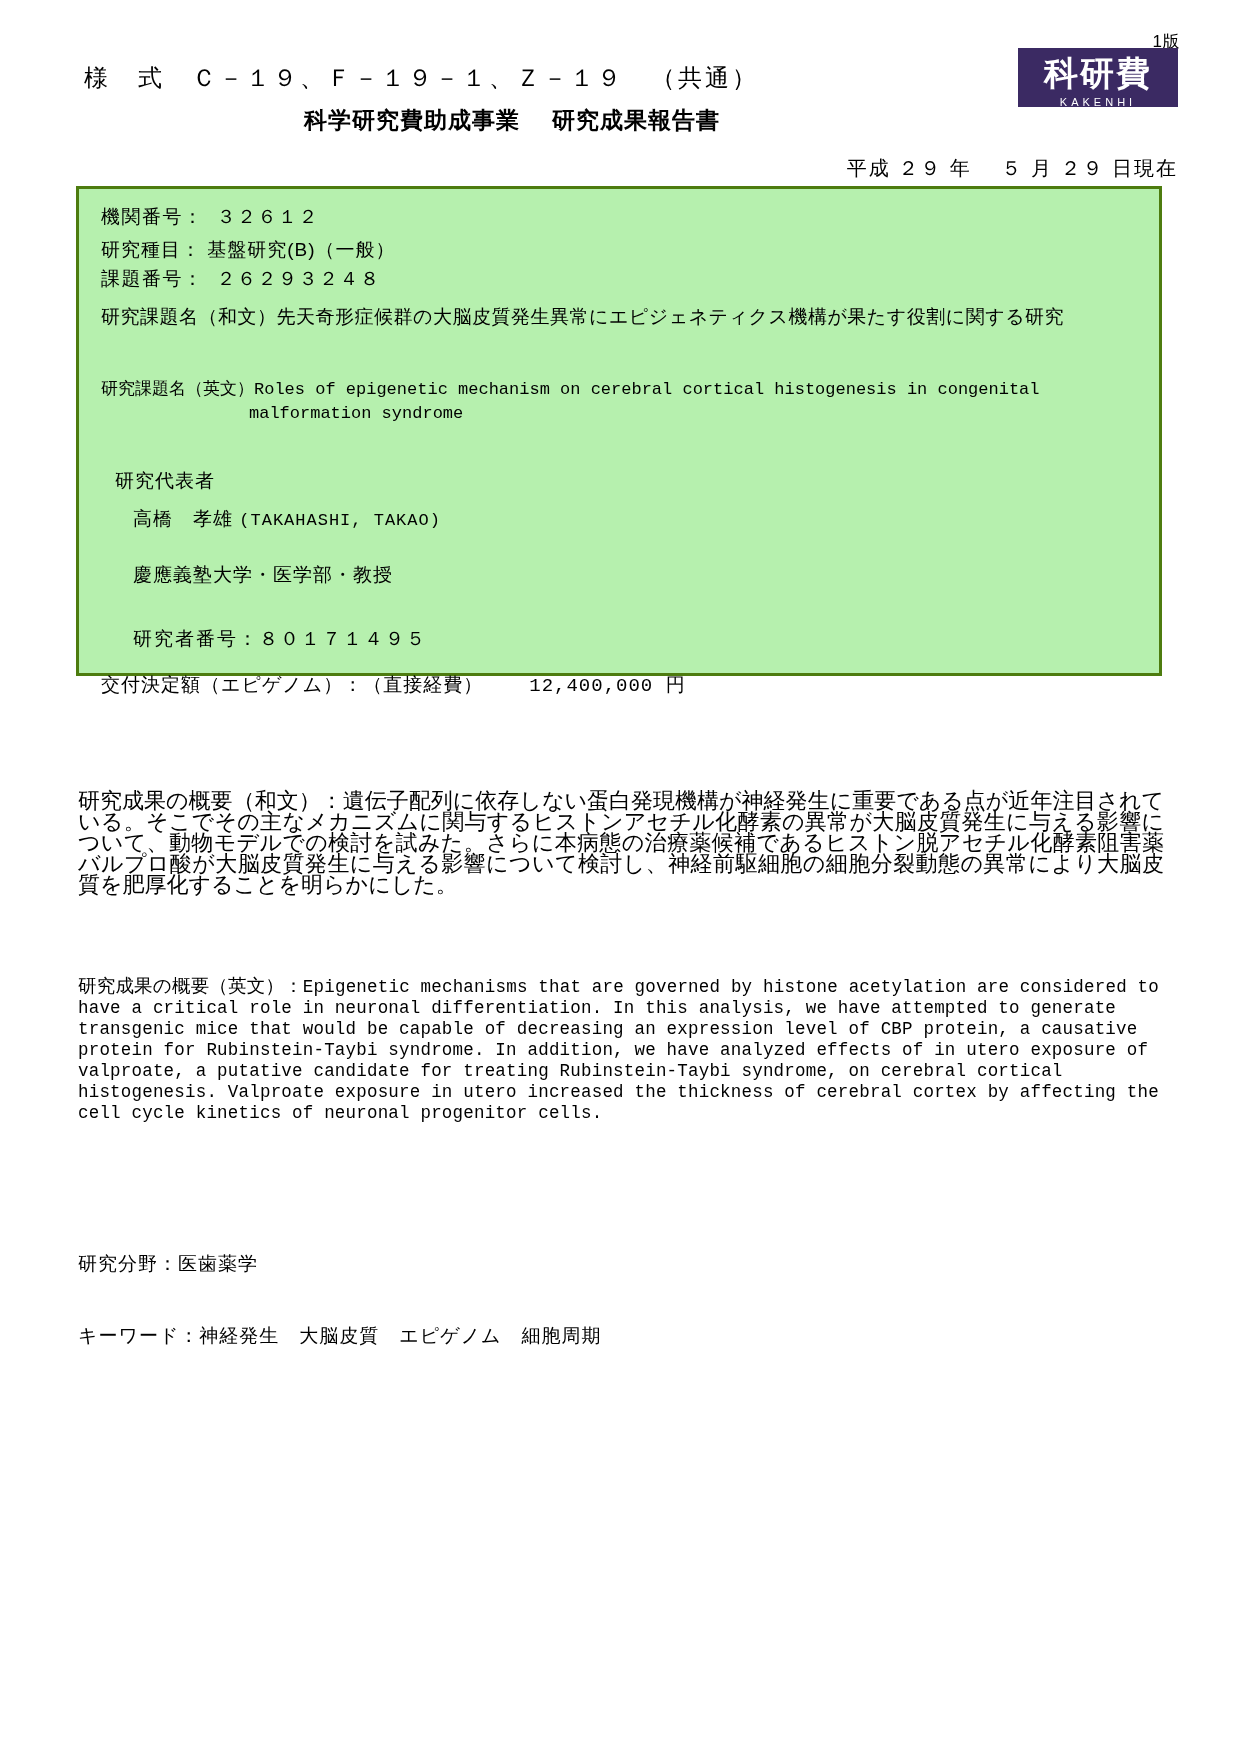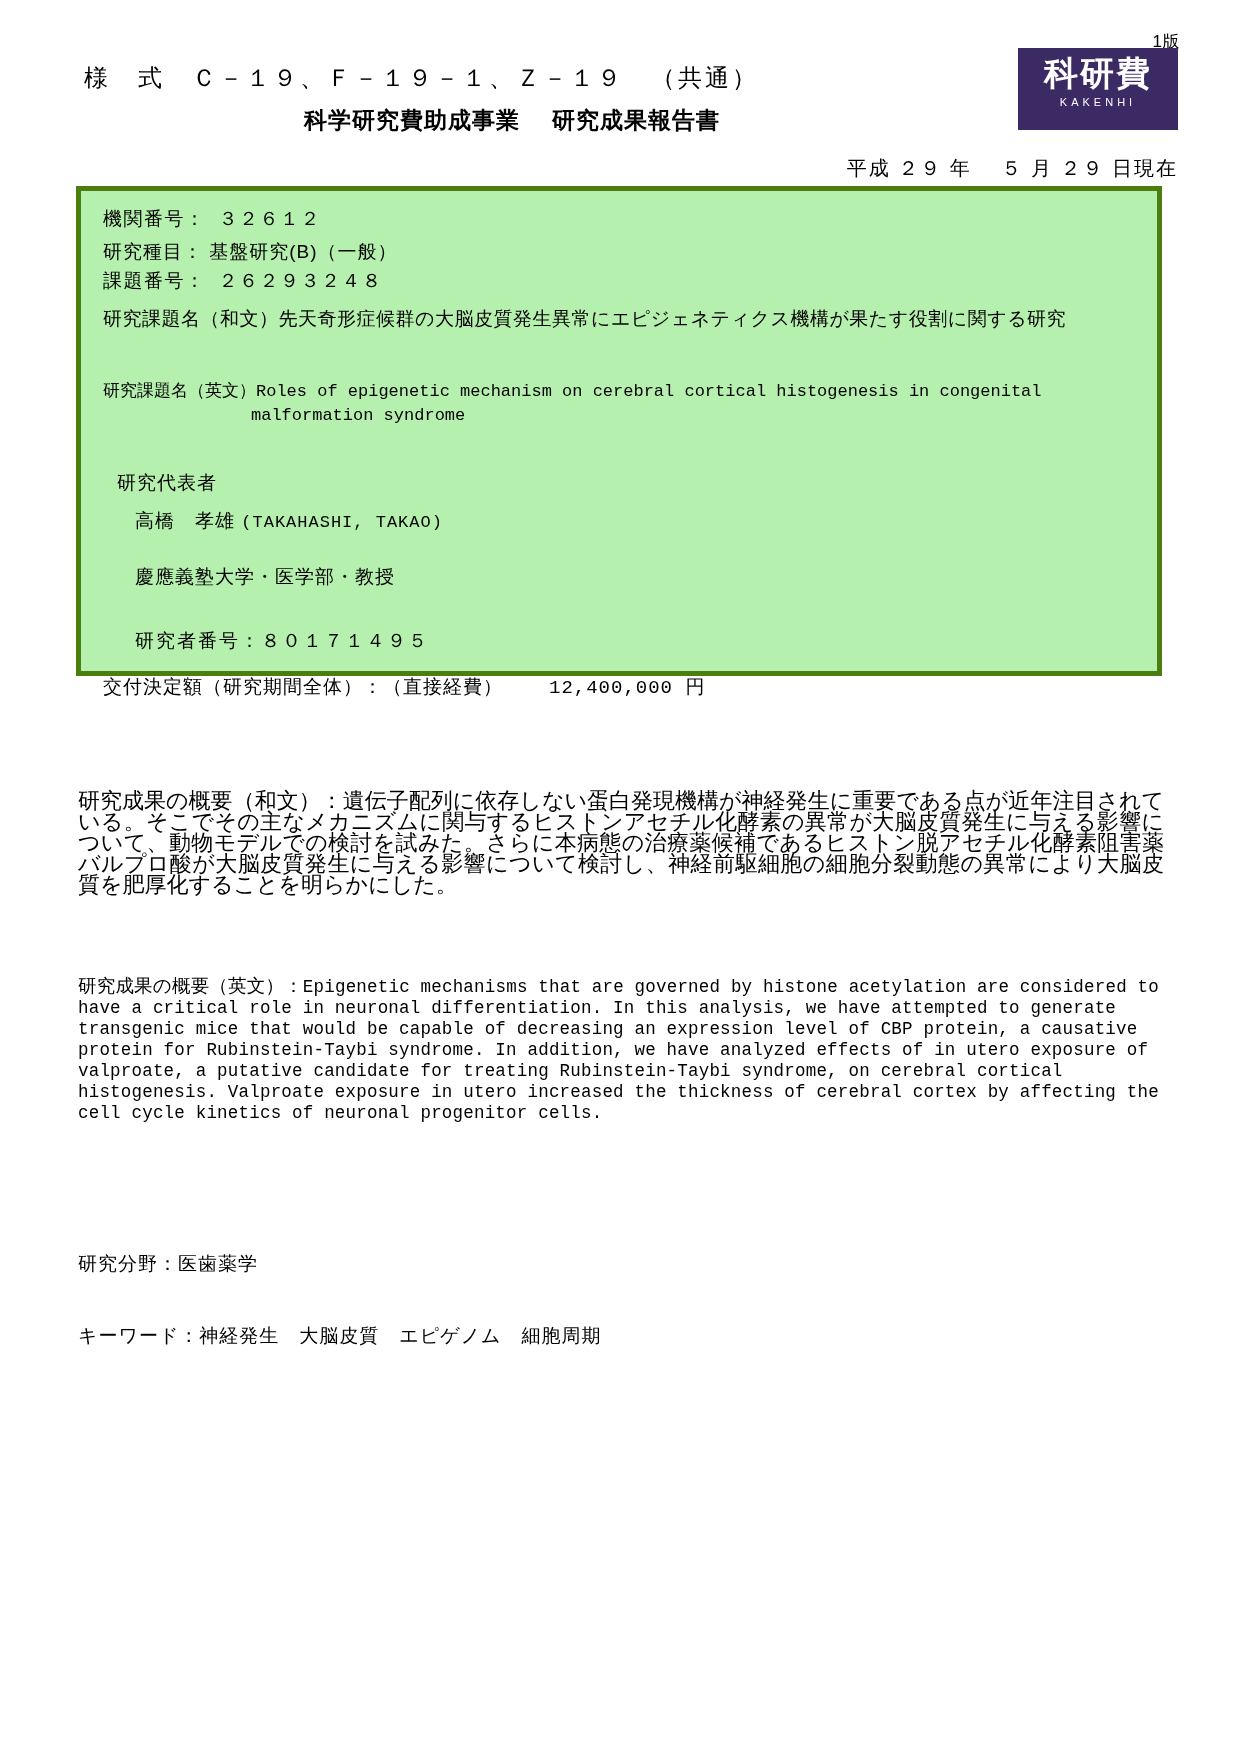--- a/index.html
+++ b/index.html
@@ -47,21 +47,21 @@
   }
   .doc-title .gap {
     display: inline-block;
     width: 32px;
   }
   .kakenhi-logo {
     position: absolute;
     right: 62px;
     top: 48px;
     width: 160px;
-    height: 82px;
+    height: 59px;
     background: #3b2a63;
     color: #ffffff;
     box-sizing: border-box;
     padding-top: 3px;
     text-align: center;
   }
   .kakenhi-logo .jp {
     font-size: 34px;
     font-weight: bold;
     letter-spacing: 2px;
@@ -81,21 +81,21 @@
     font-size: 20px;
     letter-spacing: 2px;
   }
   .green-box {
     position: absolute;
     left: 76px;
     top: 186px;
     width: 1086px;
     height: 490px;
     background: #b6f0ae;
-    border: 5px solid #4d7c0f;
+    border: 3px solid #4d7c0f;
     box-sizing: border-box;
     padding: 14px 22px 0 22px;
   }
   .gb-row {
     font-size: 19px;
     line-height: 31px;
     letter-spacing: 1px;
     white-space: nowrap;
   }
   .gb-row.mono {
@@ -228,21 +228,21 @@
     </div>
 
     <div class="gb-rep-label">研究代表者</div>
     <div class="gb-rep-name">
       <span>高橋　孝雄</span>
       <span class="latin">(TAKAHASHI, TAKAO)</span>
     </div>
     <div class="gb-affil">慶應義塾大学・医学部・教授</div>
     <div class="gb-researcher-no">研究者番号：８０１７１４９５</div>
     <div class="gb-amount">
-      <span>交付決定額（研究期間全体）：（直接経費）</span><span class="num">12,400,000 円</span>
+      <span>交付決定額（エピゲノム）：（直接経費）</span><span class="num">12,400,000 円</span>
     </div>
   </div>
 
   <div class="abstract-jp">
     <span>研究成果の概要（和文）：</span><span>遺伝子配列に依存しない蛋白発現機構が神経発生に重要である点が近年注目されている。そこでその主なメカニズムに関与するヒストンアセチル化酵素の異常が大脳皮質発生に与える影響について、動物モデルでの検討を試みた。さらに本病態の治療薬候補であるヒストン脱アセチル化酵素阻害薬バルプロ酸が大脳皮質発生に与える影響について検討し、神経前駆細胞の細胞分裂動態の異常により大脳皮質を肥厚化することを明らかにした。</span>
   </div>
 
   <div class="abstract-en">
     <span class="jp-lead">研究成果の概要（英文）：</span><span>Epigenetic mechanisms that are governed by histone acetylation are considered to have a critical role in neuronal differentiation. In this analysis, we have attempted to generate transgenic mice that would be capable of decreasing an expression level of CBP protein, a causative protein for Rubinstein-Taybi syndrome. In addition, we have analyzed effects of in utero exposure of valproate, a putative candidate for treating Rubinstein-Taybi syndrome, on cerebral cortical histogenesis. Valproate exposure in utero increased the thickness of cerebral cortex by affecting the cell cycle kinetics of neuronal progenitor cells.</span>
   </div>

